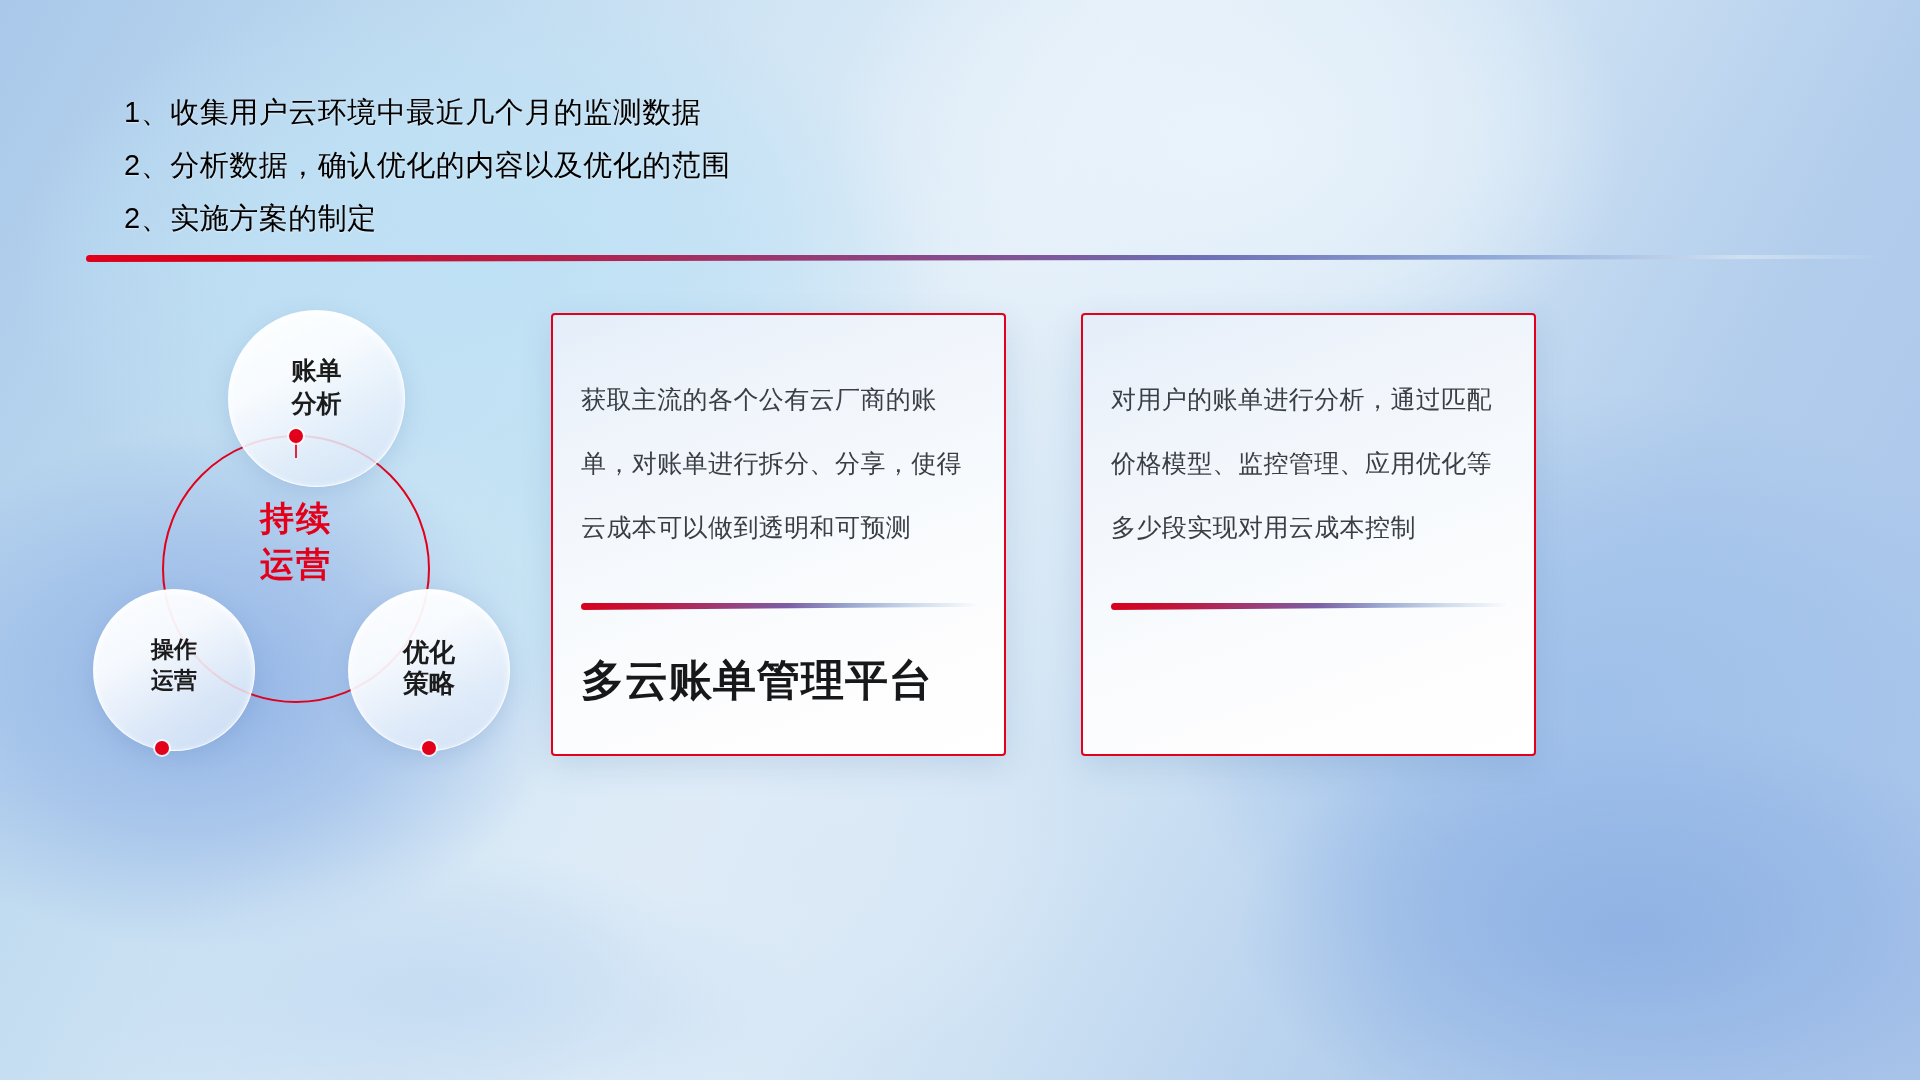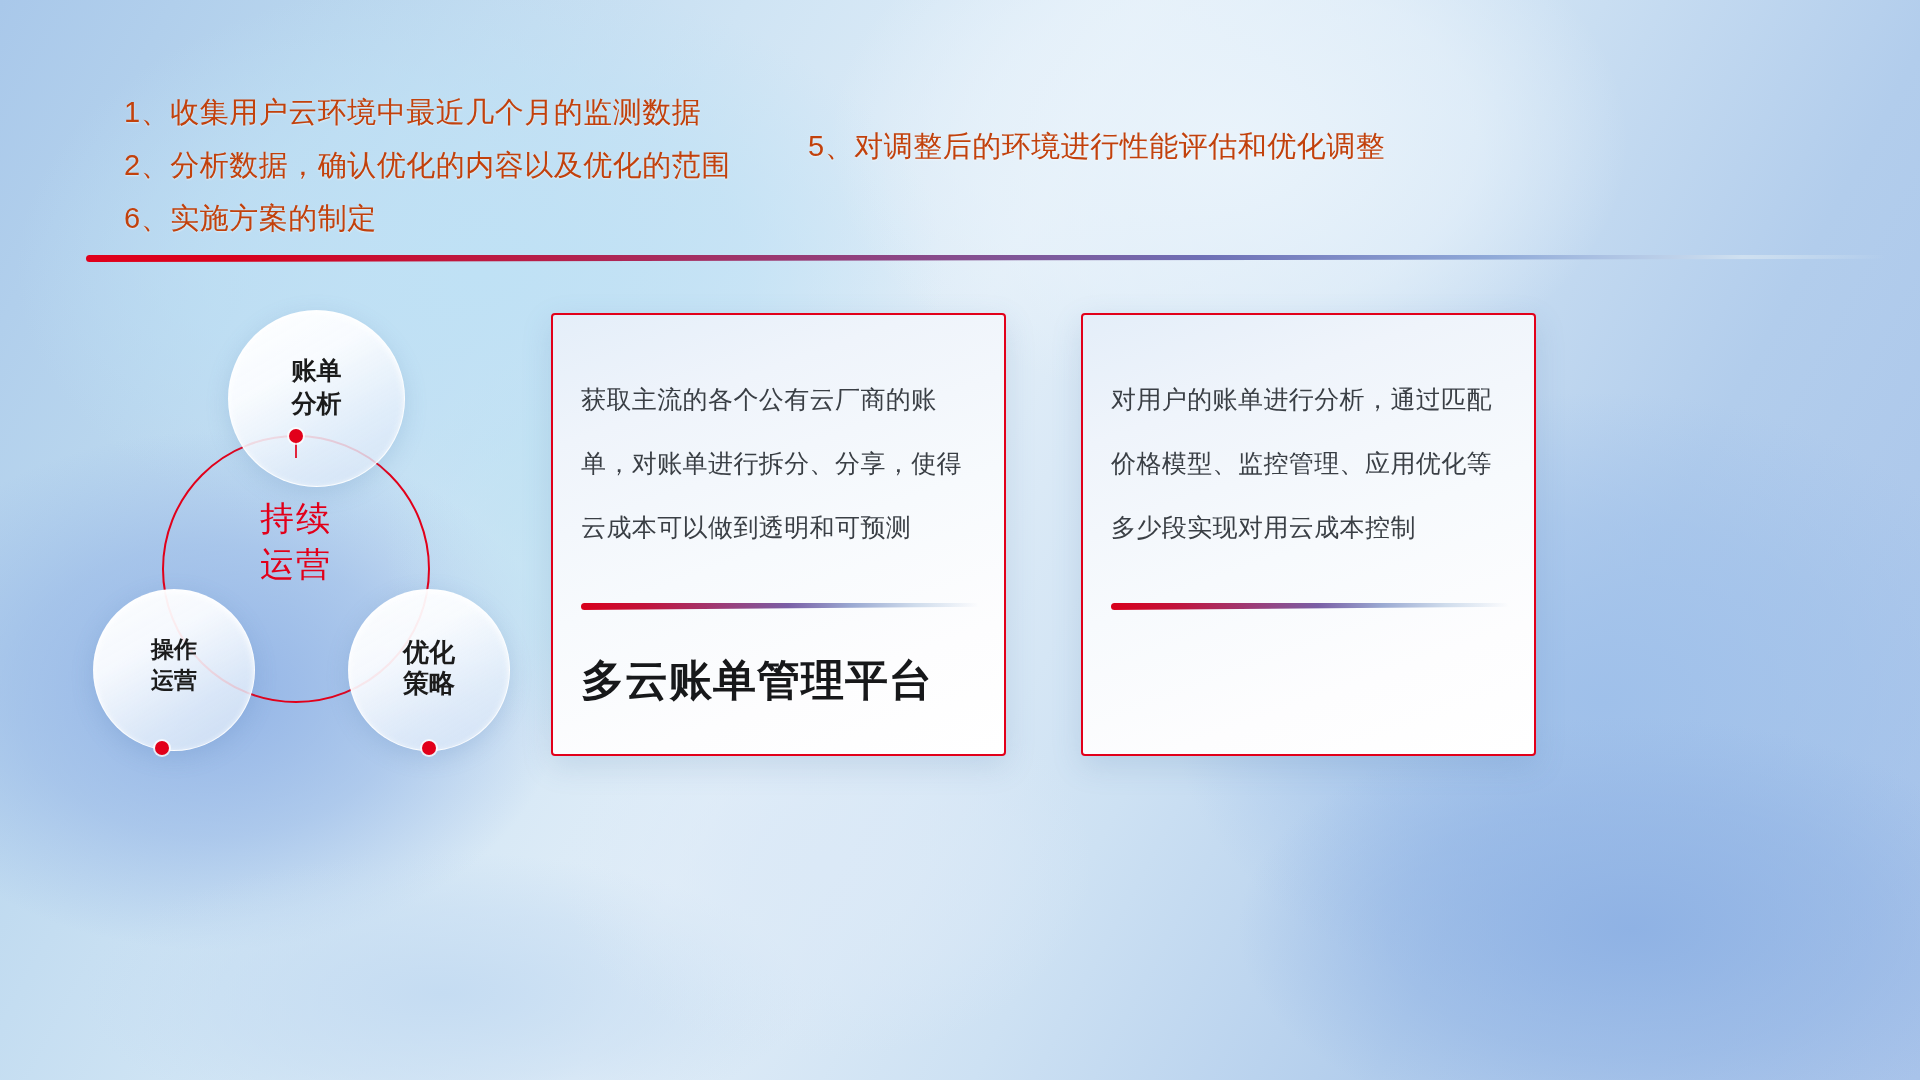--- a/index.html
+++ b/index.html
@@ -30,21 +30,21 @@
        background:radial-gradient(closest-side,#c5dcf2 0%,rgba(197,220,242,0.5) 50%,rgba(197,220,242,0) 82%); }
   .b9{ left:26%; top:58%; width:34%; height:44%;
        background:radial-gradient(closest-side,#dbe9f7 0%,rgba(219,233,247,0.45) 50%,rgba(219,233,247,0) 82%); }
 
   
   #list{ position:absolute; left:0; top:86px; width:1920px; height:170px; }
   .col{ position:absolute; }
   .colA{ left:124px; top:0; }
   .colB{ left:808px; top:34px; }
   .li{
-    color:#c2410c; font-size:29px; line-height:53px;
+    color:#000000; font-size:29px; line-height:53px;
     letter-spacing:.5px; white-space:nowrap;
     text-shadow:0 1px 2px rgba(255,255,255,.55);
   }
 
   
   #divider{ position:absolute; left:86px; top:255px; width:1800px; height:10px; }
   #divider .bar{
     position:absolute; left:0; top:0; width:100%; height:7px;
     background:linear-gradient(90deg,#e0001b 0%,#d8001c 8%,#b51f4a 26%,#8a4787 46%,#6e6fb5 62%,#8fa9d8 78%,#cfe0f0 92%,rgba(207,224,240,0) 100%);
     border-radius:4px;
@@ -71,21 +71,21 @@
     position:absolute; width:100%; text-align:center;
     font-weight:bold; color:#1b1b1b; font-size:25px; line-height:33px;
     left:0;
     font-family:Liberation Serif, serif;
   }
   .vc-top .vlabel{ top:43px; }
   .vc-left .vlabel{ top:44px; font-size:23px; line-height:31px; }
   .vc-right .vlabel{ top:47px; font-size:26px; line-height:31px; }
   .vmain-label{
     position:absolute; left:82px; top:200px; width:268px; text-align:center;
-    color:#e2001a; font-weight:normal; font-size:34px; line-height:46px;
+    color:#e2001a; font-weight:bold; font-size:34px; line-height:46px;
     letter-spacing:2px;
   }
   .node{
     position:absolute; width:14px; height:14px; border-radius:50%;
     background:#e2001a; box-shadow:0 0 0 2px rgba(255,255,255,.75);
   }
   .node-top{ left:209px; top:134px; }
   .node-bl{ left:75px; top:446px; }
   .node-br{ left:342px; top:446px; }
   .vstem{ position:absolute; width:2px; background:#e2001a; opacity:.85; }
@@ -129,24 +129,23 @@
   <div class="bgL b6"></div>
   <div class="bgL b7"></div>
   <div class="bgL b8"></div>
   <div class="bgL b9"></div>
 </div>
 
 <div id="list">
   <div class="col colA">
     <div class="li">1、收集用户云环境中最近几个月的监测数据</div>
     <div class="li">2、分析数据，确认优化的内容以及优化的范围</div>
-    <div class="li">6、实施方案的制定</div>
+    <div class="li">2、实施方案的制定</div>
   </div>
   <div class="col colB">
-    <div class="li">5、对调整后的环境进行性能评估和优化调整</div>
   </div>
 </div>
 
 <div id="divider">
   <div class="bar"></div>
 </div>
 
 <div id="venn">
   <div class="vcircle vc-main"></div>
 

